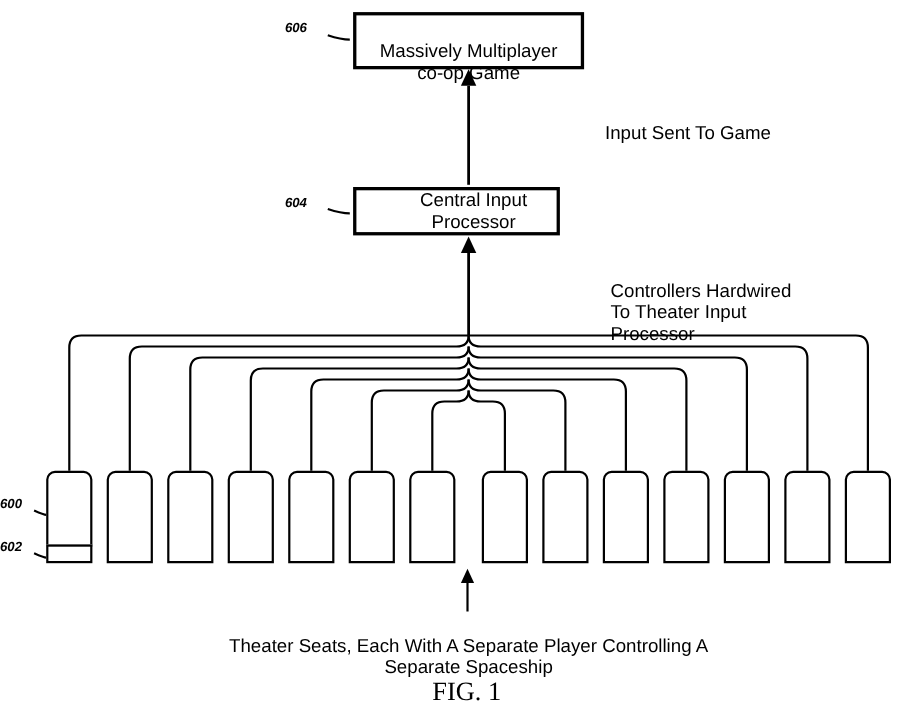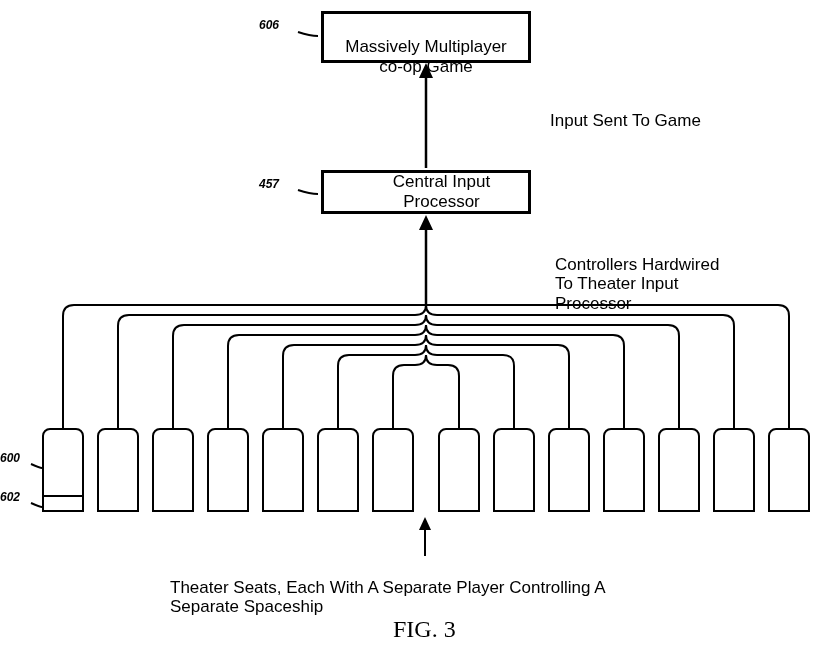--- a/index.html
+++ b/index.html
@@ -49,38 +49,39 @@
       border-top-right-radius: 8px;
       background: white;
     }
     .seat-base {
       position: absolute;
       border: 2px solid black;
       background: white;
     }
     .caption {
       position: absolute;
+      text-align: center;
       font-size: 17px;
       line-height: 1.15;
     }
     svg {
       position: absolute;
       top: 0;
       left: 0;
     }
   </style>
 </head>
 <body>
 
 <div class="box" style="left:321px; top:11px; width:210px; height:52px;">
   <span style="white-space:pre-line;margin-top:40px;">Massively Multiplayer
 co-op Game</span>
 </div>
 
-<div class="box" style="left:321px; top:170px; width:210px; height:44px;padding-left:39px;">
+<div class="box" style="left:321px; top:170px; width:188px; height:44px;padding-left:39px;">
   <span>Central Input Processor</span>
 </div>
 
 <svg width="831" height="654">
 
   <line x1="426" y1="168" x2="426" y2="78" stroke="black" stroke-width="2.5"></line>
   <polygon points="426,63 419,78 433,78" fill="black"></polygon>
 
   <line x1="426" y1="305" x2="426" y2="230" stroke="black" stroke-width="2.5"></line>
   <polygon points="426,215 419,230 433,230" fill="black"></polygon>
@@ -152,29 +153,29 @@
 <div class="label" style="left:555px; top:235px; white-space:pre-line;">
   <span style="white-space:pre-line;">Controllers Hardwired
 To Theater Input
 Processor</span>
 </div>
 
 <div class="ref-num" style="left:259px; top:18px;">
   <span>606</span>
 </div>
 <div class="ref-num" style="left:259px; top:177px;">
-  <span>457</span>
+  <span>604</span>
 </div>
 <div class="ref-num" style="left:0px; top:451px;">
   <span>600</span>
 </div>
 <div class="ref-num" style="left:0px; top:490px;text-align:center;">
   <span>602</span>
 </div>
 
 <div class="caption" style="left:170px; top:558px; width:512px; white-space:pre-line;">
   <span style="white-space:pre-line;">Theater Seats, Each With A Separate Player Controlling A
 Separate Spaceship</span>
 </div>
 
 <div class="fig-label" style="left:393px; top:616px;">
-  <span>FIG. 3</span>
+  <span>FIG. 1</span>
 </div>
 
 </body></html>

